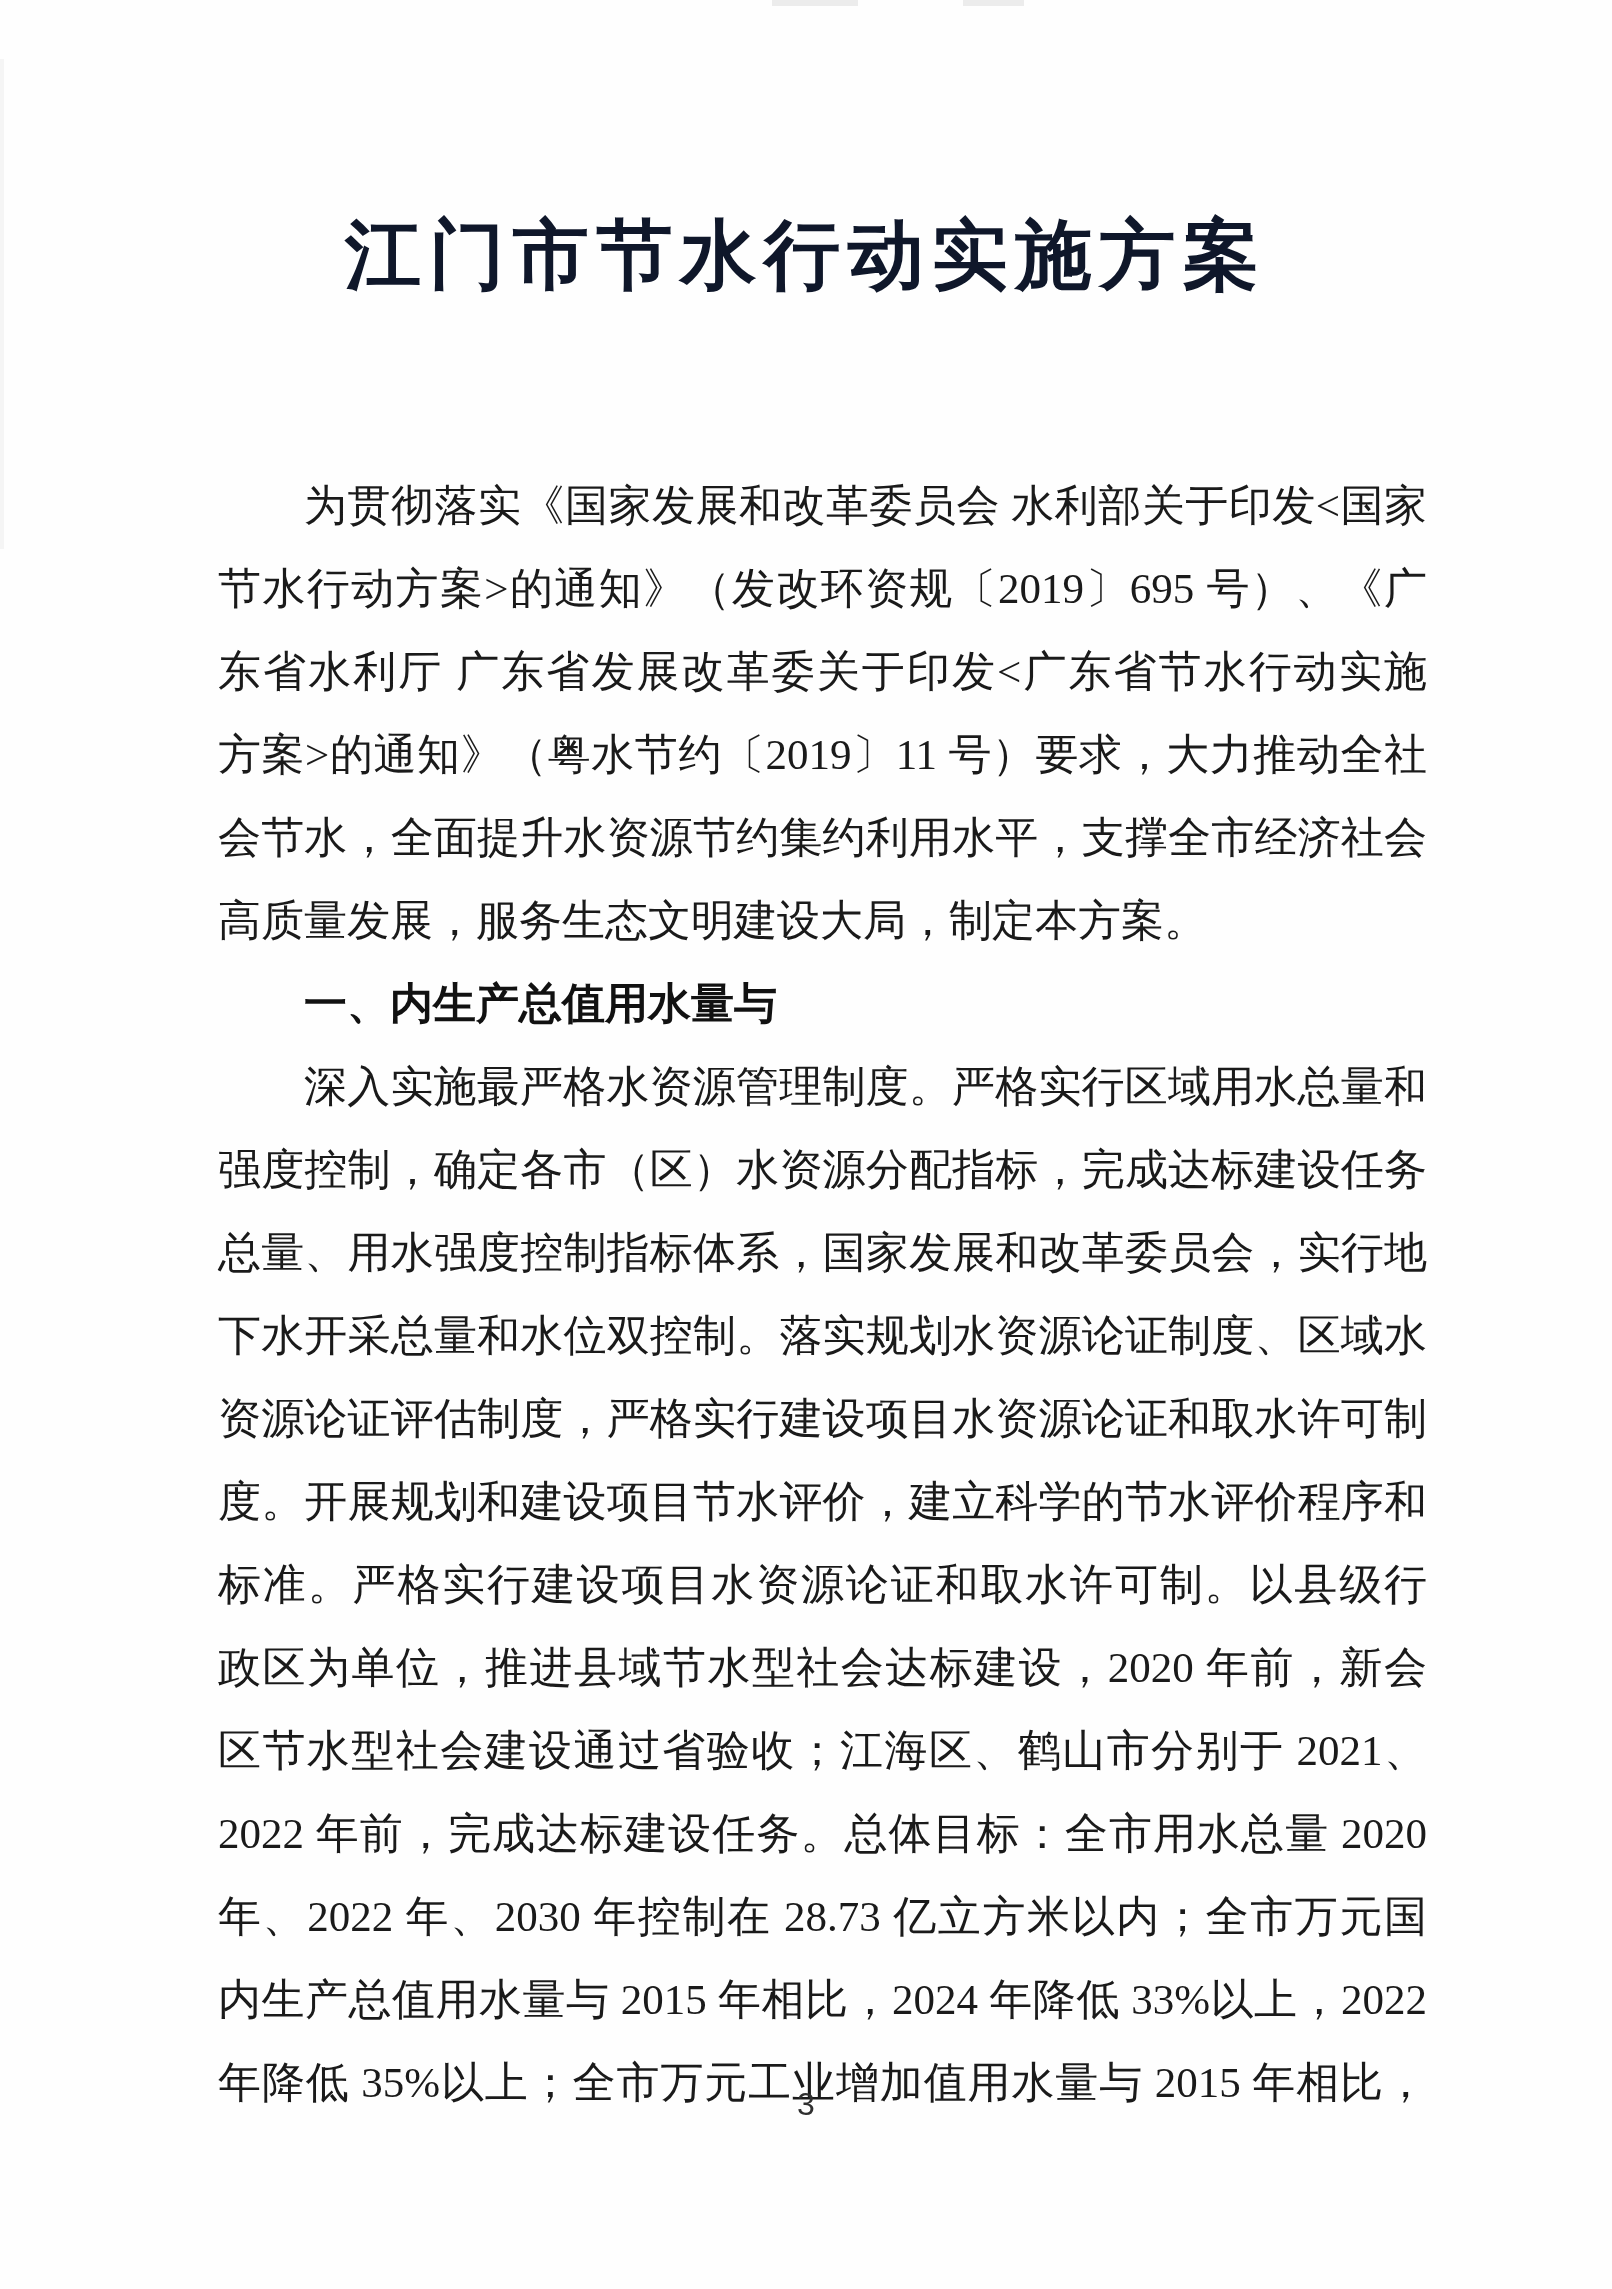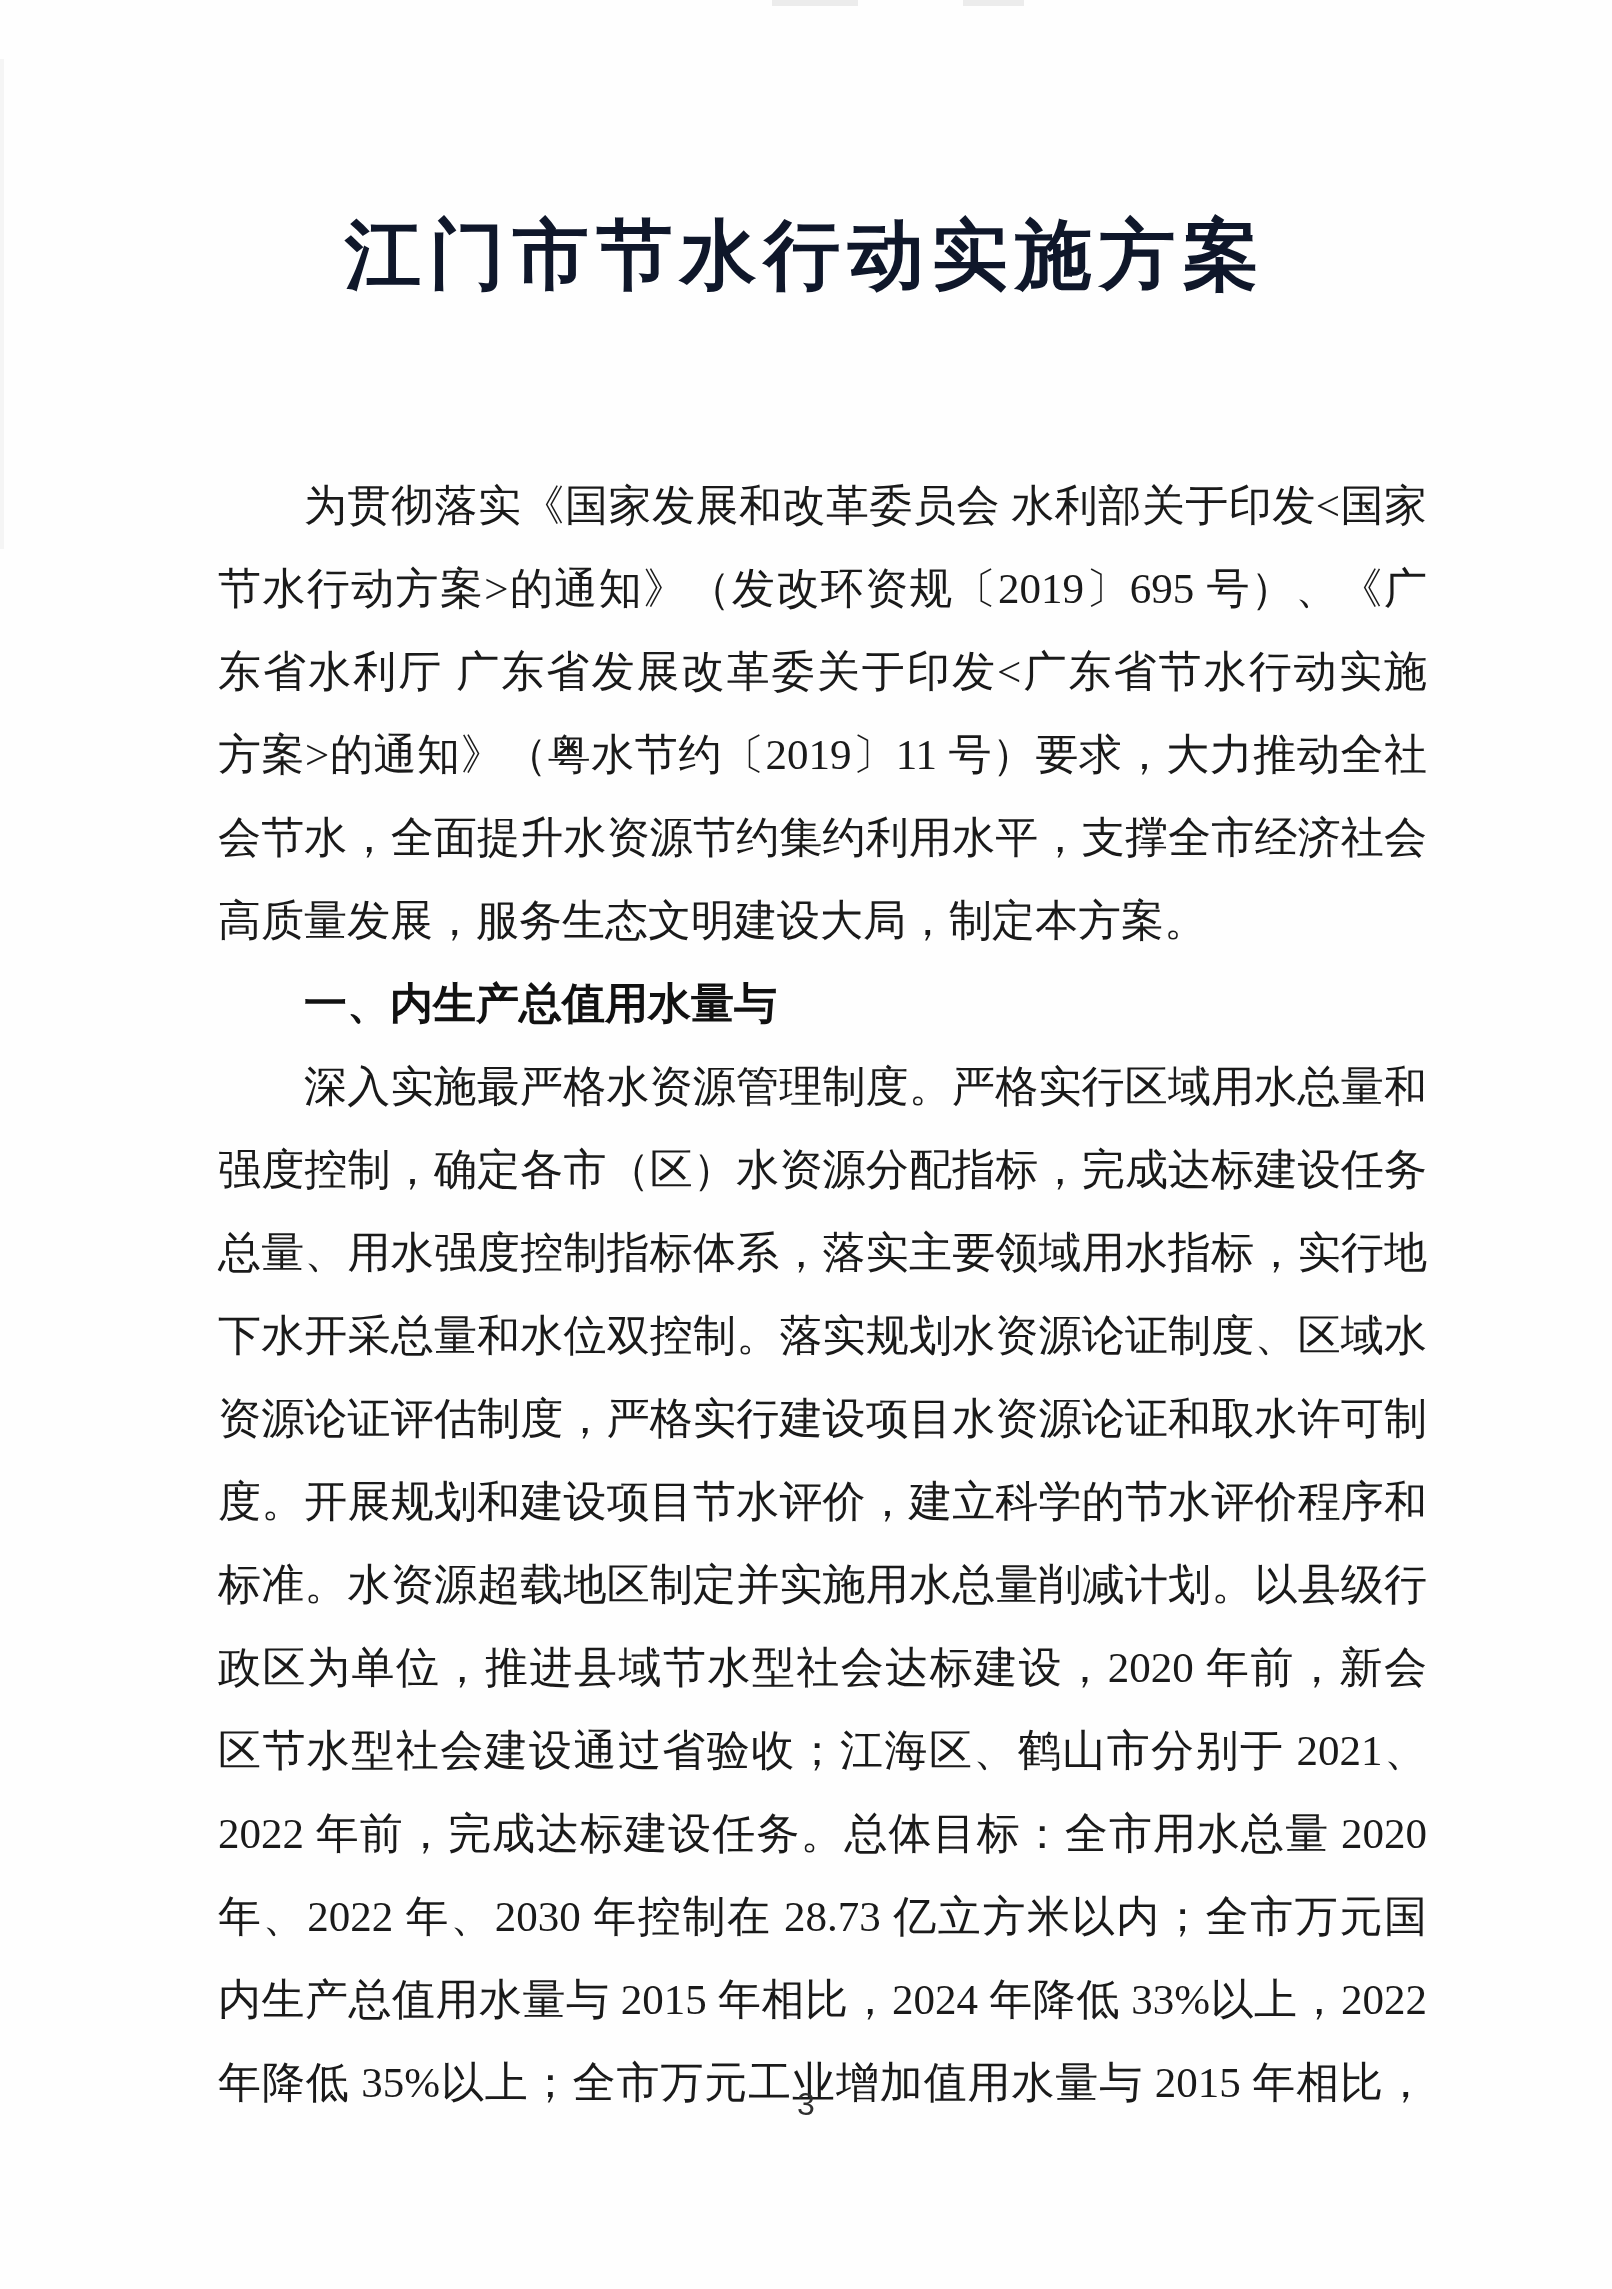--- a/index.html
+++ b/index.html
@@ -98,25 +98,25 @@
   <div class="doc-body" id="doc-body">
       <div class="line j indent">为贯彻落实《国家发展和改革委员会 水利部关于印发&lt;国家</div>
       <div class="line j">节水行动方案&gt;的通知》（发改环资规〔2019〕695 号）、《广</div>
       <div class="line j">东省水利厅 广东省发展改革委关于印发&lt;广东省节水行动实施</div>
       <div class="line j">方案&gt;的通知》（粤水节约〔2019〕11 号）要求，大力推动全社</div>
       <div class="line j">会节水，全面提升水资源节约集约利用水平，支撑全市经济社会</div>
       <div class="line">高质量发展，服务生态文明建设大局，制定本方案。</div>
       <div class="heading">一、内生产总值用水量与</div>
       <div class="line j indent">深入实施最严格水资源管理制度。严格实行区域用水总量和</div>
       <div class="line j">强度控制，确定各市（区）水资源分配指标，完成达标建设任务</div>
-      <div class="line j">总量、用水强度控制指标体系，落实主要领域用水指标，实行地</div>
+      <div class="line j">总量、用水强度控制指标体系，国家发展和改革委员会，实行地</div>
       <div class="line j">下水开采总量和水位双控制。落实规划水资源论证制度、区域水</div>
       <div class="line j">资源论证评估制度，严格实行建设项目水资源论证和取水许可制</div>
       <div class="line j">度。开展规划和建设项目节水评价，建立科学的节水评价程序和</div>
-      <div class="line j">标准。水资源超载地区制定并实施用水总量削减计划。以县级行</div>
+      <div class="line j">标准。严格实行建设项目水资源论证和取水许可制。以县级行</div>
       <div class="line j">政区为单位，推进县域节水型社会达标建设，2020 年前，新会</div>
       <div class="line j">区节水型社会建设通过省验收；江海区、鹤山市分别于 2021、</div>
       <div class="line j">2022 年前，完成达标建设任务。总体目标：全市用水总量 2020</div>
       <div class="line j">年、2022 年、2030 年控制在 28.73 亿立方米以内；全市万元国</div>
       <div class="line j">内生产总值用水量与 2015 年相比，2024 年降低 33%以上，2022</div>
       <div class="line j">年降低 35%以上；全市万元工业增加值用水量与 2015 年相比，</div>
     </div>
 
   <div class="footer">
     <span class="pagenum">3</span>

